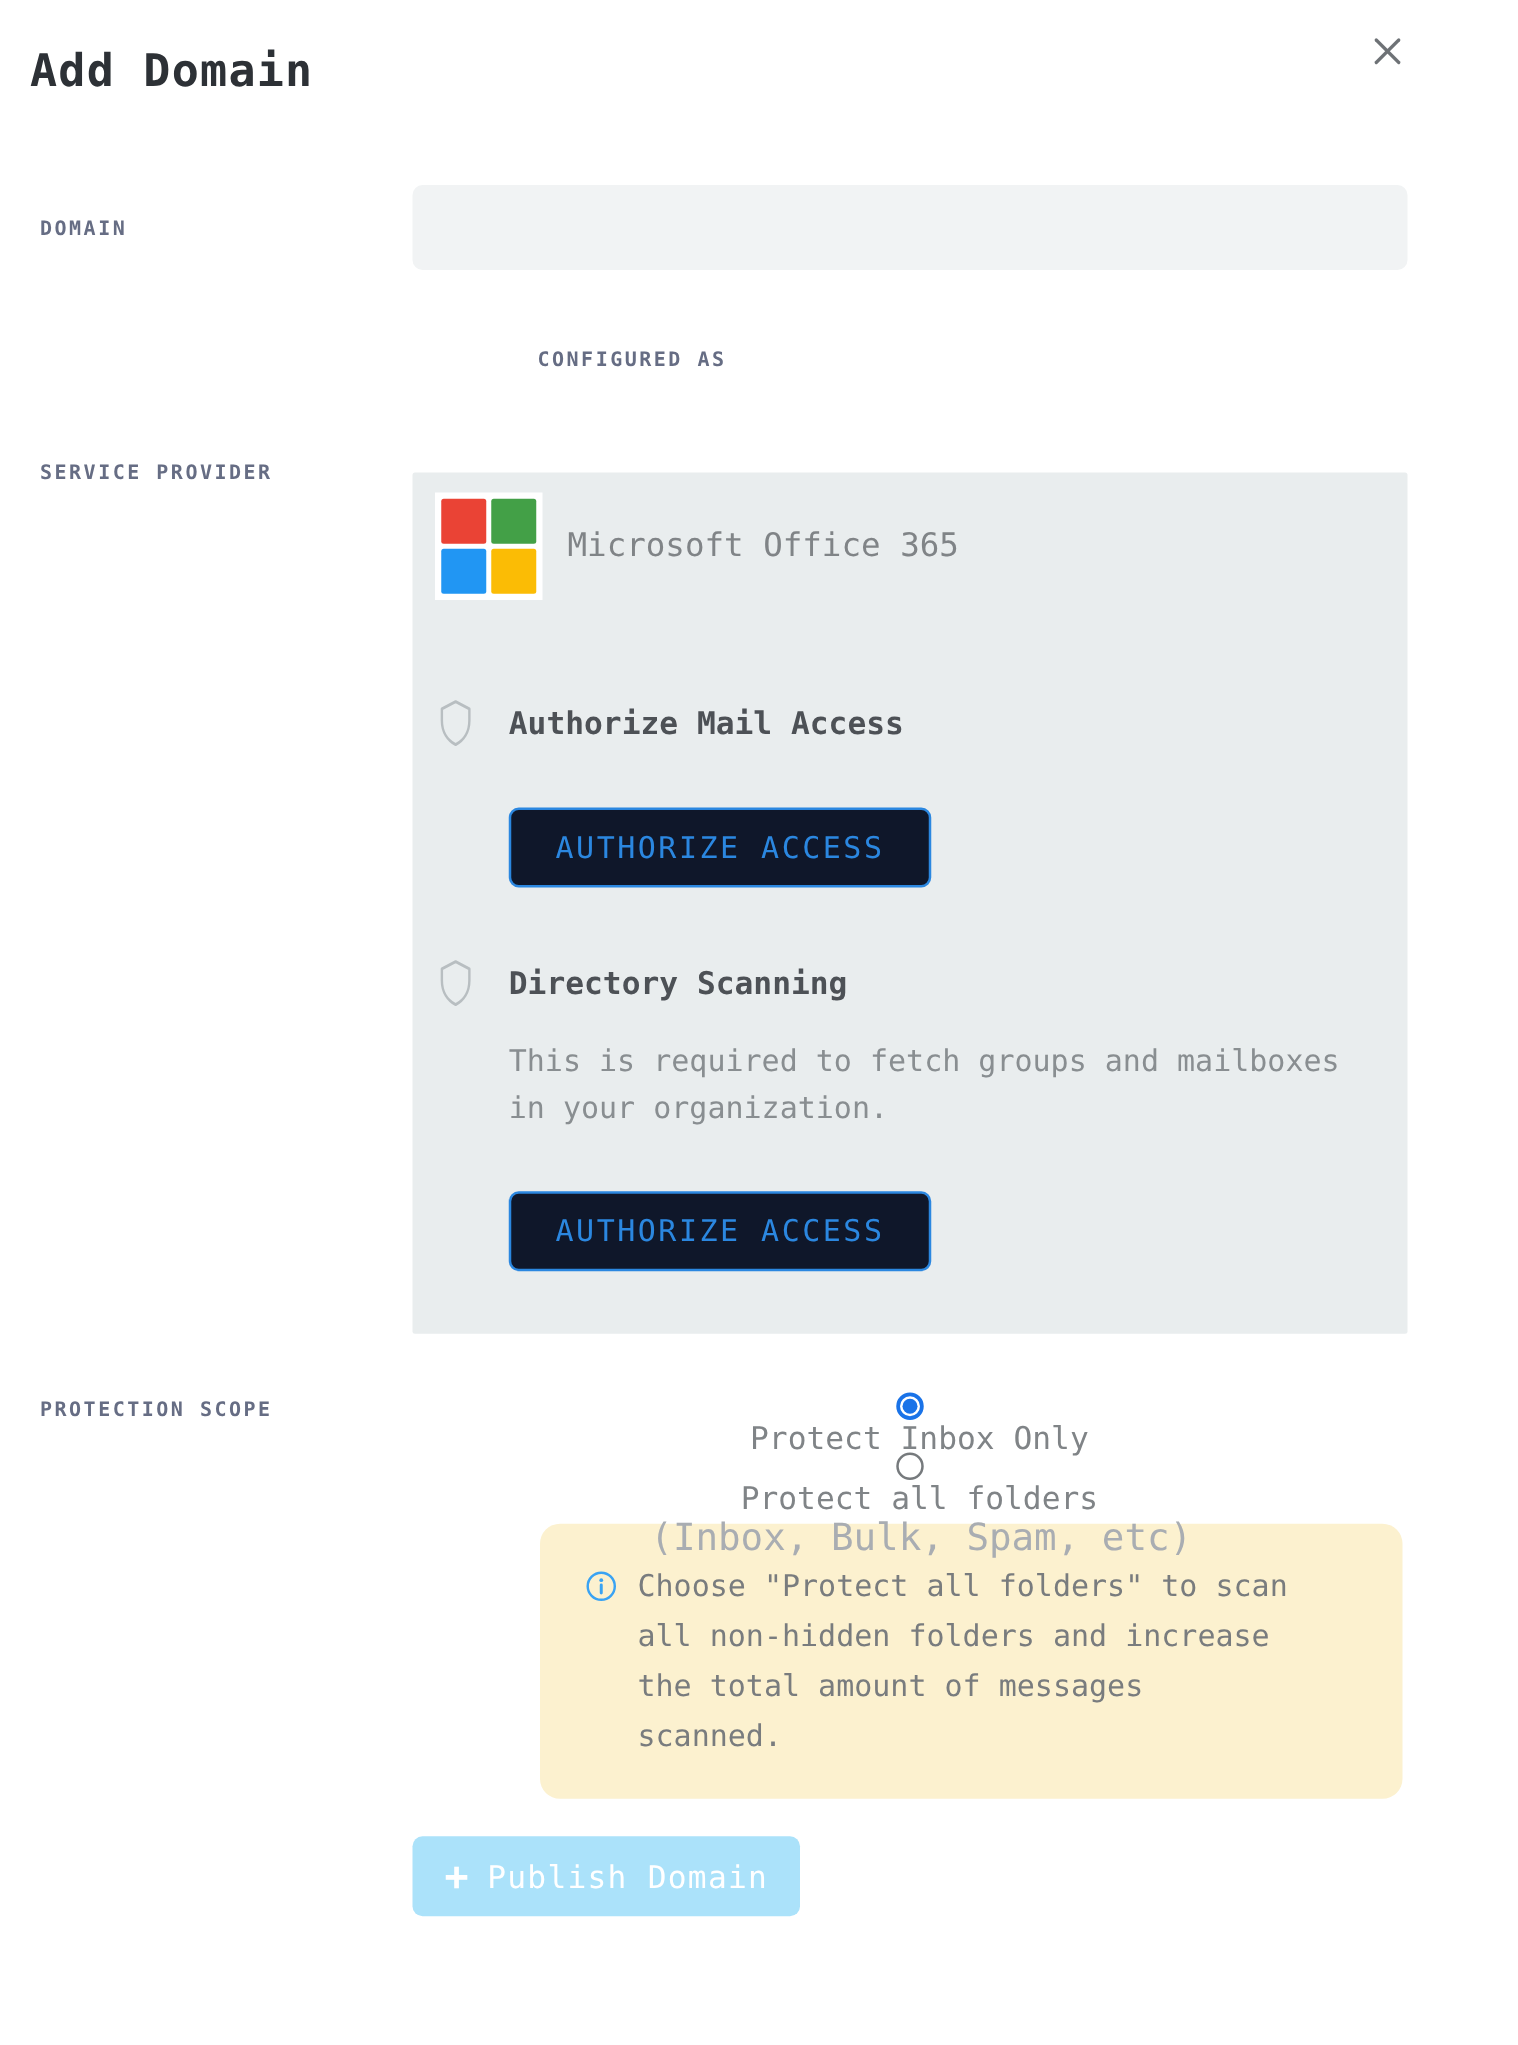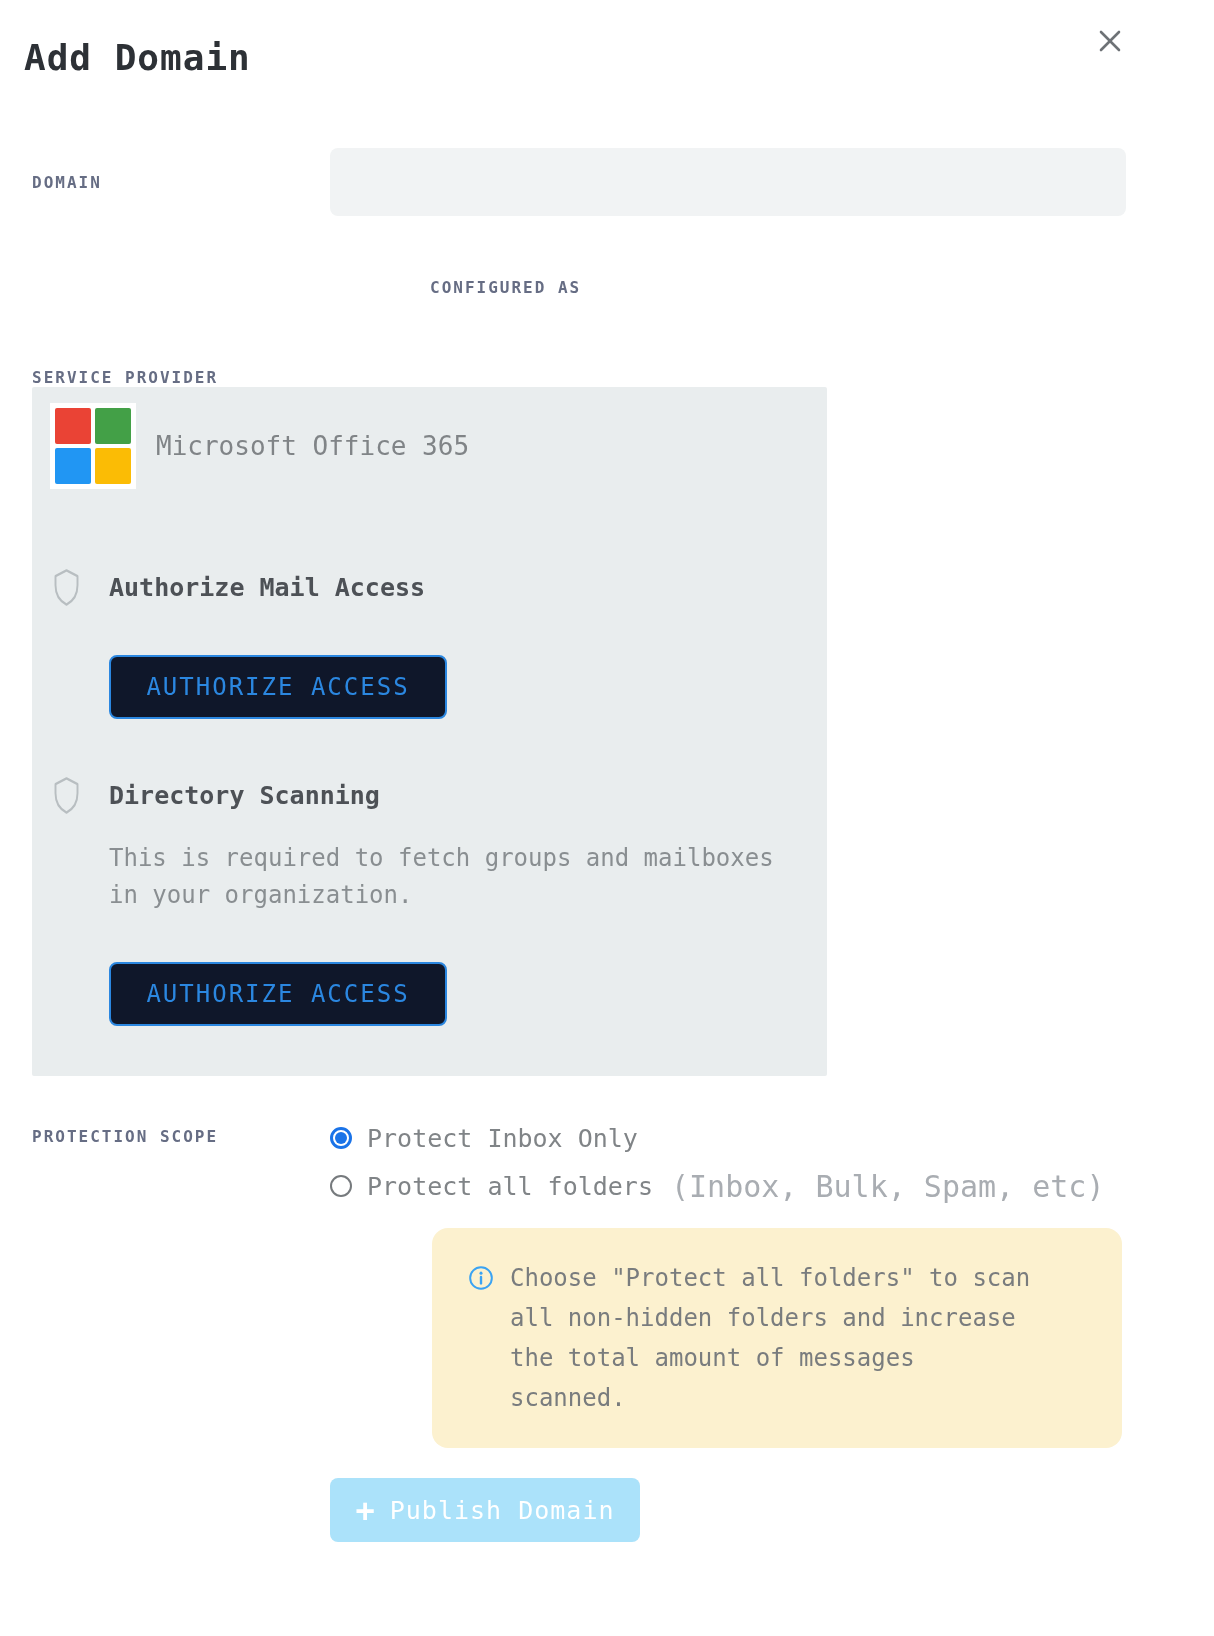--- a/index.html
+++ b/index.html
@@ -47,43 +47,43 @@
   .radio-opt { display:flex; align-items:center; cursor:pointer; }
   .radio-circle { width:22px; height:22px; border-radius:50%; border:2px solid var(--radio-border); background:#fff; flex-shrink:0; position:relative; }
   .radio-circle.selected { border:3px solid var(--radio-selected); }
   .radio-circle.selected::after { content:""; position:absolute; inset:2px; border-radius:50%; background:var(--radio-selected); }
   .radio-text { margin-left:15px; font-size:25px; color:var(--radio-label); }
   .radio-text.dotted { border-bottom:2px dotted var(--hint-gray); padding-bottom:3px; }
   .gap-a { margin-left:20px; }
   .hops-input { margin-left:20px; width:103px; height:68px; background:var(--input-bg); border:none; border-radius:8px; font-family:inherit; font-size:26px; color:var(--value-dark); padding-left:26px; outline:none; }
   .gap-b { margin-left:42px; }
 
-  .row-provider { margin-top:40px; align-items:flex-start;flex-direction:column; }
+  .row-provider { margin-top:40px; align-items:flex-start; }
   .row-provider .row-label { padding-top:6px; }
-  .provider-panel { background:var(--panel-bg); border-radius:2px; padding:16px 28px 50px 18px; }
+  .provider-panel { background:var(--panel-bg); border-radius:2px; padding:16px 28px 50px 18px;margin-top:16px; }
   .logo-row { display:flex; align-items:center; }
   .ms-logo { width:86px; height:86px; background:#ffffff; display:grid; grid-template-columns:36px 36px; grid-template-rows:36px 36px; gap:4px; align-content:center; justify-content:center; flex-shrink:0; }
   .ms-tile { border-radius:2px; }
   .ms-tile.red { background:var(--ms-red); }
   .ms-tile.green { background:var(--ms-green); }
   .ms-tile.blue { background:var(--ms-blue); }
   .ms-tile.yellow { background:var(--ms-yellow); }
   .provider-name { margin-left:20px; font-size:26px; color:var(--radio-label); }
 
   .auth-section { margin-top:78px; }
   .auth-section.second { margin-top:56px; }
   .section-head { display:flex; align-items:center; }
   .shield { width:33px; height:40px; color:var(--shield-gray); flex-shrink:0; }
   .section-title { margin-left:26px; font-size:25px; font-weight:bold; color:var(--heading-color); }
   .section-desc { margin:25px 0 0 59px; width:690px; font-size:24px; line-height:37px; color:var(--text-gray); }
   .auth-btn { display:block; margin:48px 0 0 59px; width:338px; height:64px; background:#0f172a; border:2px solid var(--accent-blue); border-radius:8px; color:var(--accent-blue); font-family:inherit; font-size:24px; letter-spacing:2px; cursor:pointer; }
 
   .row-scope { margin-top:47px; align-items:flex-start; }
   .row-scope .row-label { padding-top:4px; }
-  .scope-opt { display:flex; align-items:center; height:30px; cursor:pointer; }
+  .scope-opt { display:flex; align-items:center; height:30px; cursor:pointer;flex-direction:column; }
   .scope-opt + .scope-opt { margin-top:18px; }
   .scope-hint { margin-left:18px; font-size:30px; color:var(--hint-gray); }
 
   .info-box { margin:27px 0 0 400px; width:690px; background:var(--info-bg); border-radius:16px; padding:30px 30px 30px 36px; display:flex; align-items:flex-start; }
   .info-icon { width:26px; height:26px; flex-shrink:0; margin-top:7px; color:var(--info-icon); }
   .info-text { margin-left:16px; width:530px; font-size:24px; line-height:40px; color:var(--info-text); }
 
   .publish-btn { display:flex; align-items:center; justify-content:center; margin:30px 0 0 298px; width:310px; height:64px; background:var(--publish-bg); border:none; border-radius:8px; color:var(--publish-text); font-family:inherit; font-size:25px; letter-spacing:1px; cursor:pointer; }
   .plus-glyph { font-size:32px; font-weight:bold; margin-right:14px; line-height:1; }
 </style>

